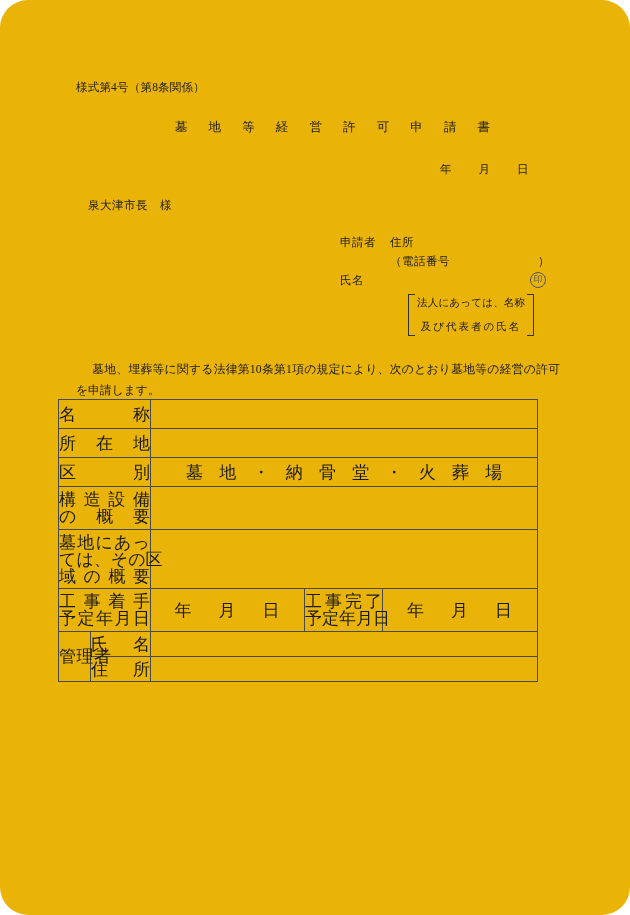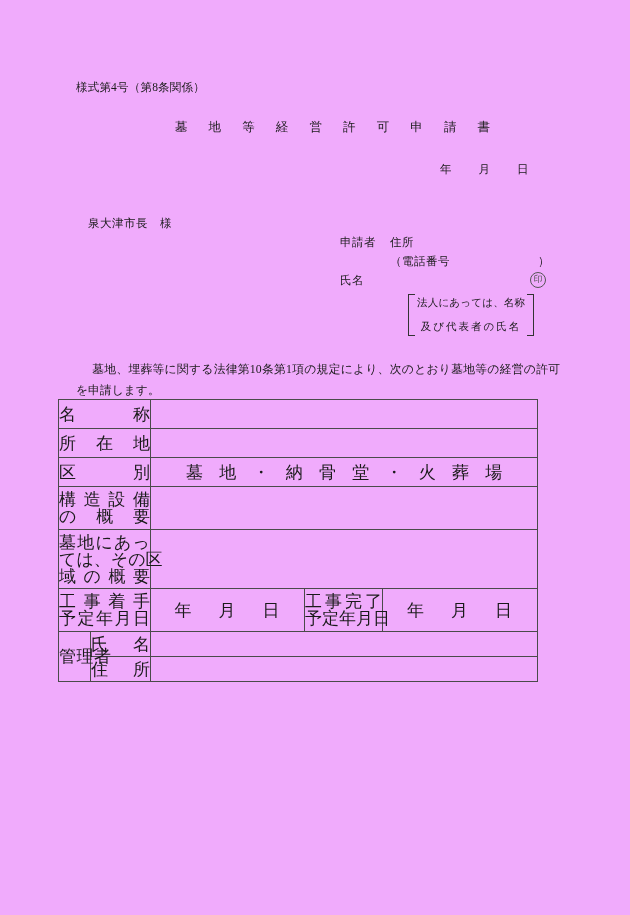--- a/index.html
+++ b/index.html
@@ -12,21 +12,22 @@
     height: 915px;
     position: relative;
     font-family: "Liberation Serif", "DejaVu Serif", serif;
     color: #1a1a1a;
     overflow: hidden;
   }
 
   .page {
     position: absolute;
     inset: 0;
-    background: #f0abfc;
+    background: #eab308;
+    border-radius: 28px;
   }
 
   
   .form-no {
     position: absolute;
     left: 76px;
     top: 80px;
     font-size: 11.5px;
     letter-spacing: 0.2px;
     white-space: nowrap;
@@ -58,21 +59,20 @@
   .date-line .sp { display: inline-block; width: 26px; }
 
   
   .addressee {
     position: absolute;
     left: 88px;
     top: 198px;
     font-size: 11.5px;
     letter-spacing: 0.5px;
     white-space: nowrap;
-    margin-top: 18px;
   }
   .addressee .gap { display: inline-block; width: 12px; }
 
   
   .applicant {
     position: absolute;
     left: 340px;
     top: 233px;
     font-size: 11.5px;
     line-height: 19px;

